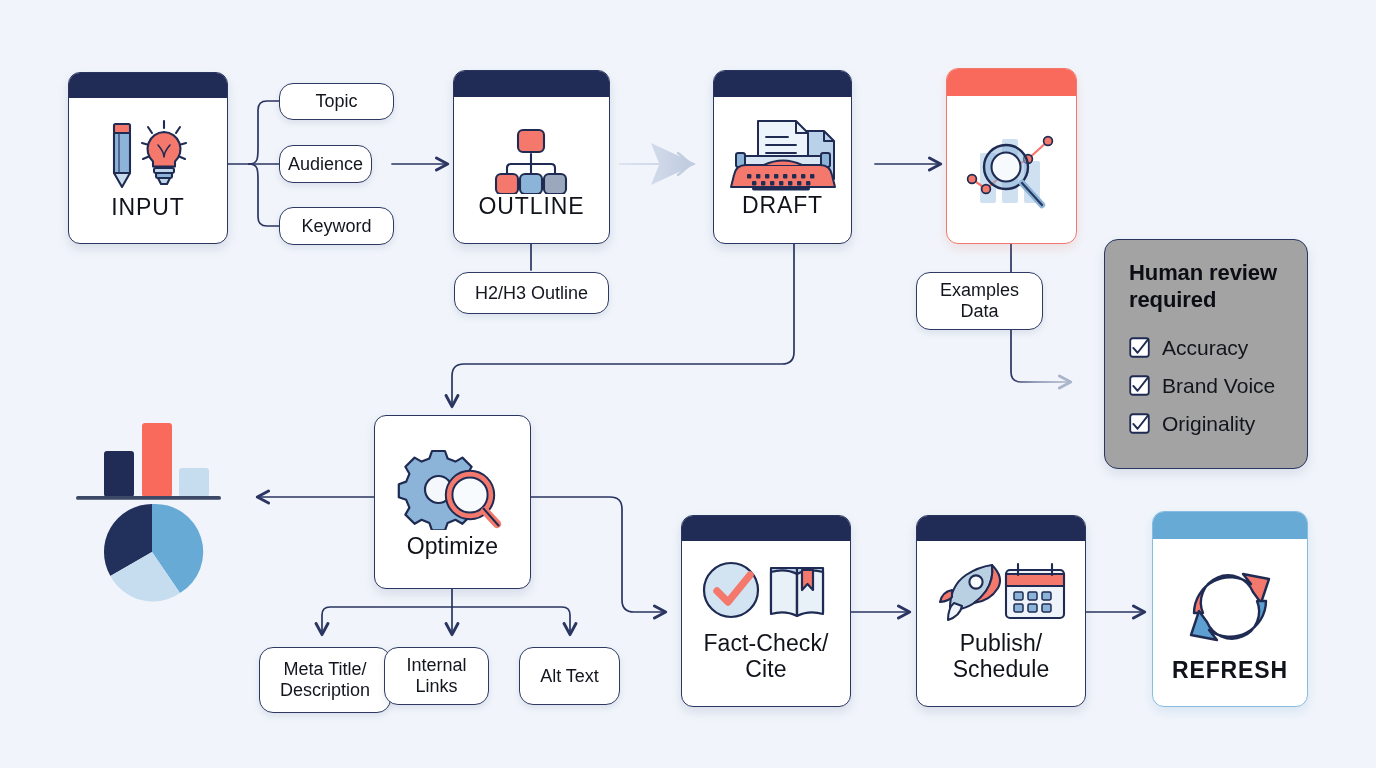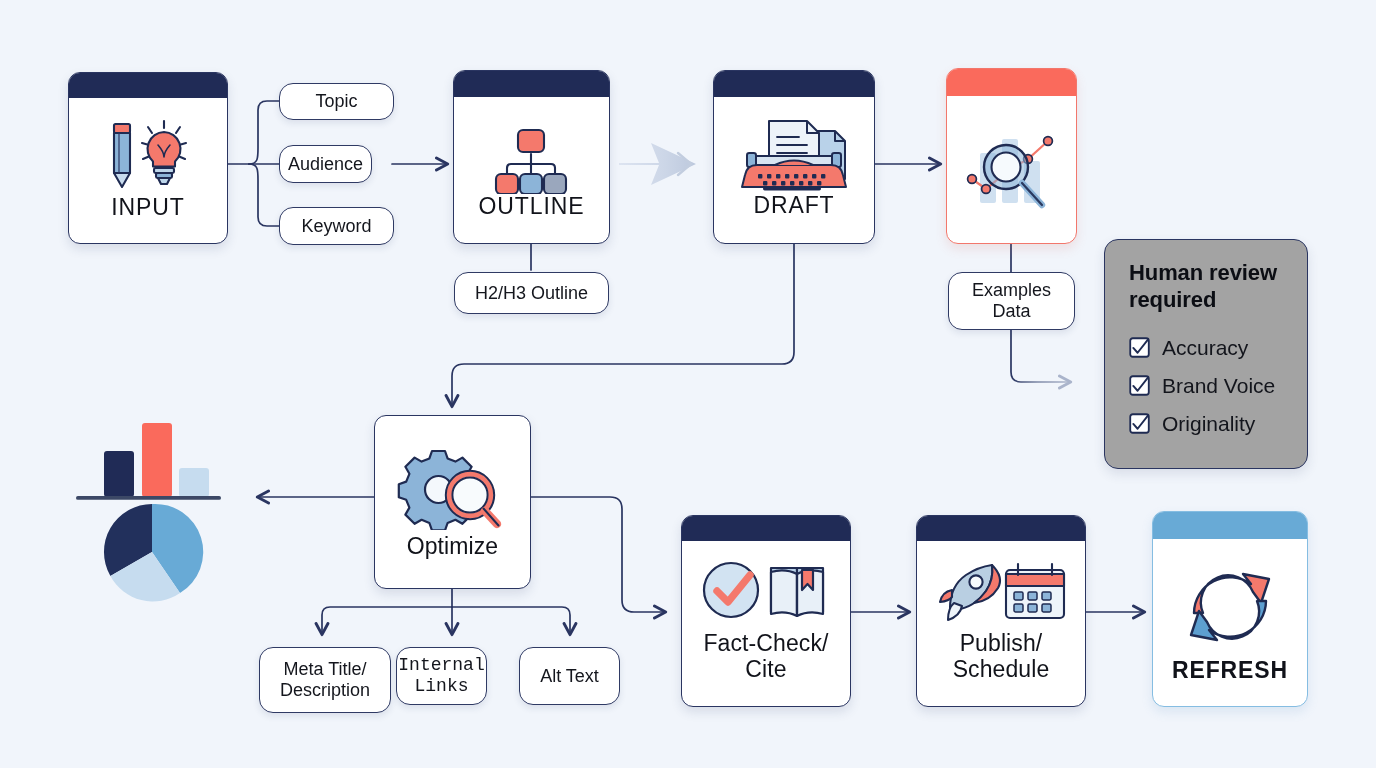--- a/index.html
+++ b/index.html
@@ -202,21 +202,21 @@
             <rect x="15" y="60" width="22" height="20" rx="5" fill="#f4796c"></rect>
             <rect x="39" y="60" width="22" height="20" rx="5" fill="#8cb4d8"></rect>
             <rect x="63" y="60" width="22" height="20" rx="5" fill="#9aa7bd"></rect>
           </g>
         </svg>
       </div>
       <div class="cap wide">OUTLINE</div>
     </div>
   </div>
 
-  <div class="card" style="left:713px; top:70px; width:162px; height:174px;">
+  <div class="card" style="left:713px; top:70px; width:139px; height:174px;">
     <div class="bar navy" style="height:26px;"></div>
     <div class="body">
       <div class="glyph">
         <svg width="118" height="78" viewBox="0 0 118 78">
           <g stroke="#1f2b52" stroke-width="2" stroke-linejoin="round">
 
             <path d="M76,16 H100 l10,10 v38 H76 Z" fill="#b9d2e9"></path>
             <path d="M100,16 v10 h10" fill="none"></path>
 
             <path d="M34,6 H72 l12,12 v30 H34 Z" fill="#edf3fa"></path>
@@ -403,30 +403,30 @@
     <span>Audience</span>
   </div>
   <div class="pill" style="left:279px; top:207px; width:115px; height:38px;">
     <span>Keyword</span>
   </div>
 
   <div class="pill" style="left:454px; top:272px; width:155px; height:42px;">
     <span>H2/H3 Outline</span>
   </div>
 
-  <div class="pill" style="left:948px; top:272px; width:127px; height:58px; flex-direction:column; line-height:1.18;">
+  <div class="pill" style="left:916px; top:272px; width:127px; height:58px; flex-direction:column; line-height:1.18;">
     <span>Examples</span>
     <span>Data</span>
   </div>
 
   <div class="pill" style="left:259px; top:647px; width:132px; height:66px; flex-direction:column; line-height:1.18;">
     <span>Meta Title/</span>
     <span>Description</span>
   </div>
-  <div class="pill" style="left:396px; top:647px; width:91px; height:58px; flex-direction:column; line-height:1.18;font-family:Liberation Mono, monospace;">
+  <div class="pill" style="left:384px; top:647px; width:105px; height:58px; flex-direction:column; line-height:1.18;">
     <span>Internal</span>
     <span>Links</span>
   </div>
   <div class="pill" style="left:519px; top:647px; width:101px; height:58px;">
     <span>Alt Text</span>
   </div>
 
   <div class="panel" style="left:1104px; top:239px; width:204px; height:230px;">
     <h3>
       <span>Human review</span><br>

